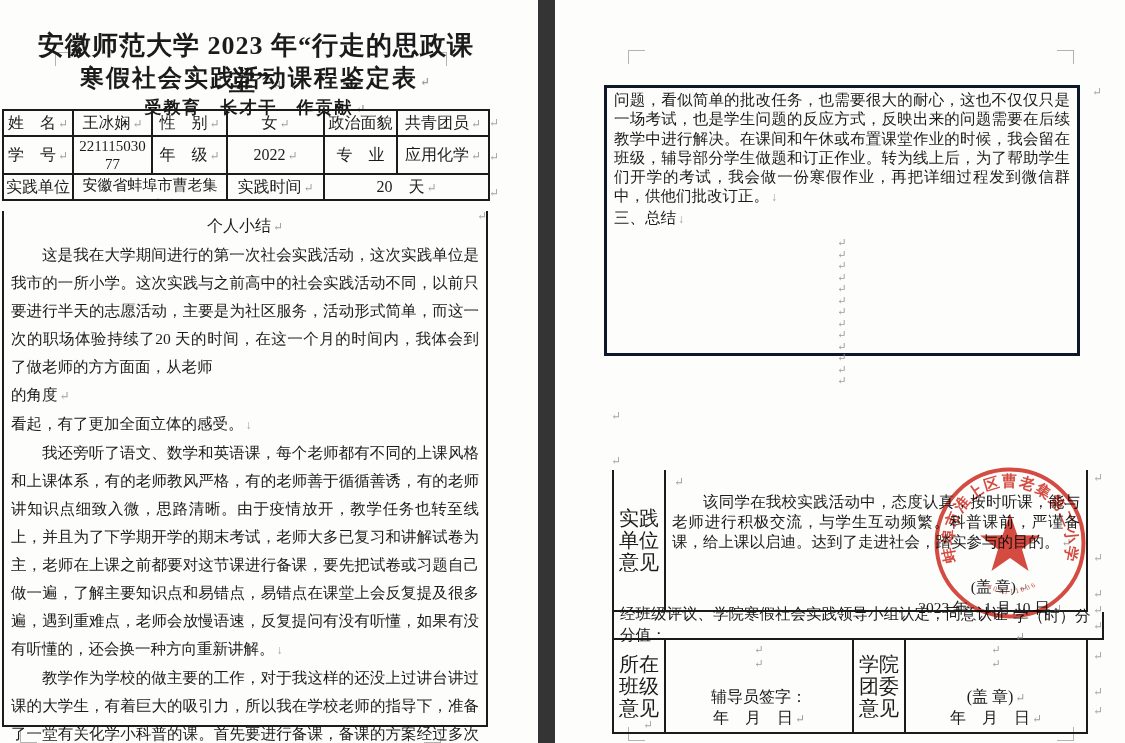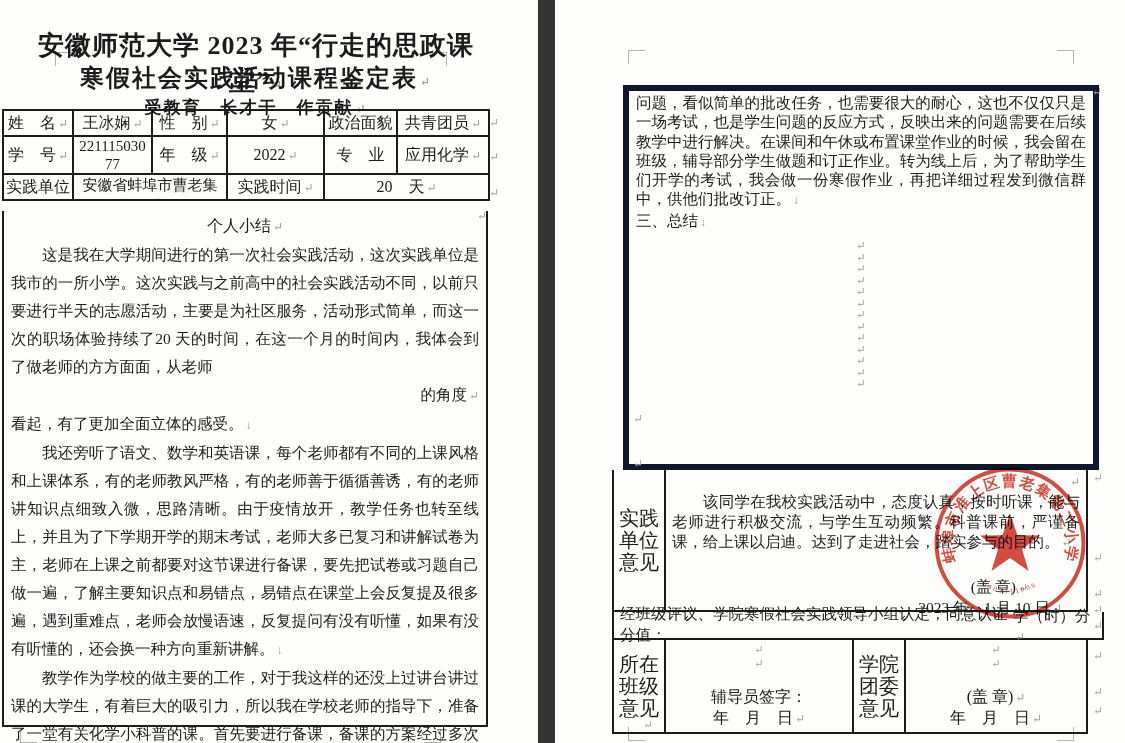--- a/index.html
+++ b/index.html
@@ -34,24 +34,24 @@
   tr.r2 td{height:34px;}
   tr.r3 td{height:22px;}
   .clip-id{height:36px;overflow:hidden;line-height:18px;word-break:break-all;font-size:15px;}
   .clip-unit{height:24px;overflow:hidden;line-height:21px;font-size:15px;}
 
   .summary{position:absolute;left:2px;top:211px;width:486px;height:516px;border:2px solid #1b1b1b;
            border-top:none;box-sizing:border-box;padding:1px 7px 8px 7px;font-size:15.5px;
            line-height:28px;text-align:justify;}
   .sum-head{text-align:center;font-size:16px;}
   .para{text-indent:2em;}
-  .center-line{text-align:right;}
+  .center-line{text-align:left;}
 
   
-  .box1{position:absolute;left:68px;top:85px;width:476px;height:385px;border:6px solid #0f172a;
+  .box1{position:absolute;left:49px;top:85px;width:476px;height:271px;border:3px solid #0f172a;
         box-sizing:border-box;padding:2px 7px 0 7px;font-size:15.5px;line-height:19.3px;
         text-align:justify;}
   .pilcol{text-align:center;color:#9b9b9b;white-space:pre-line;font-size:11px;line-height:11.5px;margin-top:8px;}
 
   .unit-row{position:absolute;left:57px;top:470px;width:476px;height:142px;border:2px solid #1b1b1b;
             border-top:none;box-sizing:border-box;display:flex;}
   .v-label{width:50px;border-right:2px solid #1b1b1b;display:flex;align-items:center;
            justify-content:center;text-align:center;white-space:pre-line;font-size:20px;line-height:22px;}
   .unit-content{flex:1;position:relative;padding:1px 6px;font-size:15.5px;line-height:20px;text-align:justify;}
   .seal-line{text-align:right;padding-right:52px;margin-top:24px;text-indent:0;}

